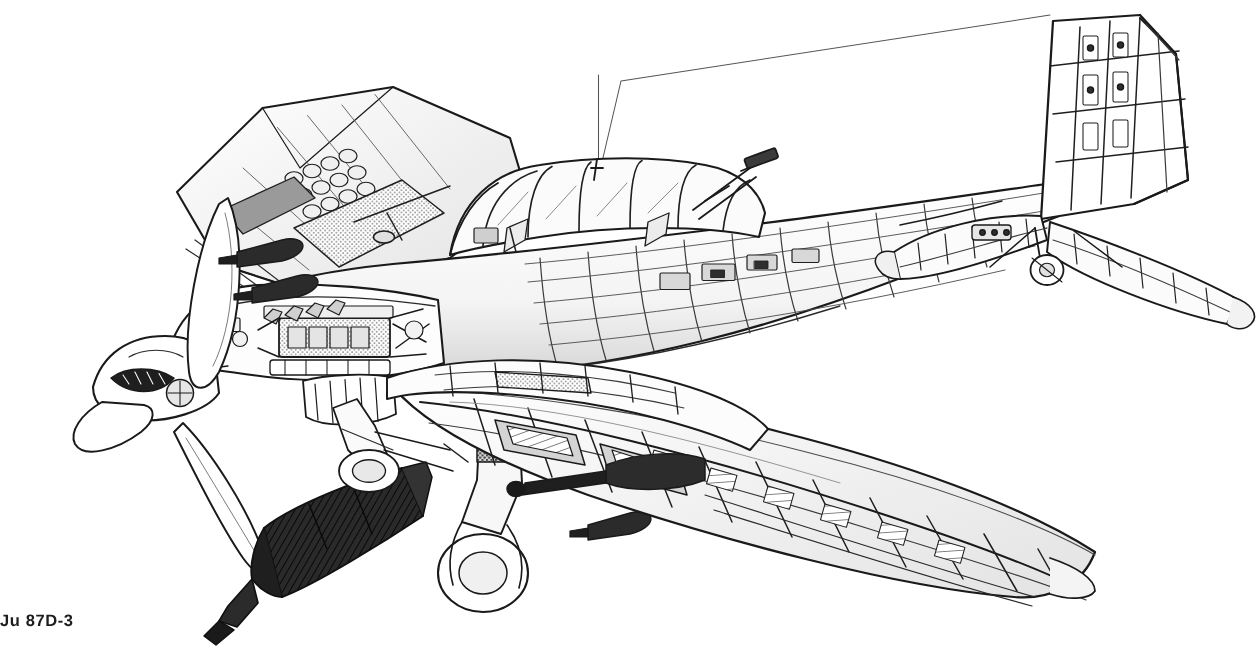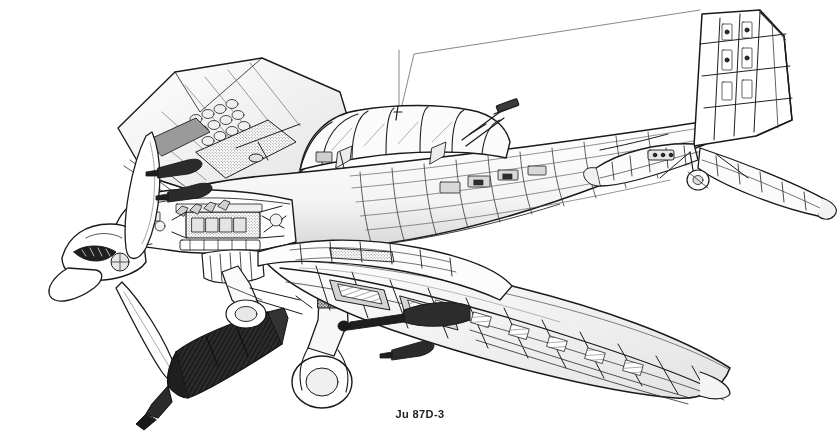--- a/index.html
+++ b/index.html
@@ -23,21 +23,21 @@
     left: 0;
     top: 0;
     width: 840px;
     height: 441px;
   }
   #caption {
     position: absolute;
     left: 0;
     top: 408px;
     width: 840px;
-    text-align: center;
+    text-align: left;
     font-family: "Liberation Sans", sans-serif;
     font-size: 11px;
     font-weight: bold;
     letter-spacing: 0.4px;
     color: #1d1d1d;
     white-space: pre;
   }
   svg { display: block; }
 </style>
 </head>

